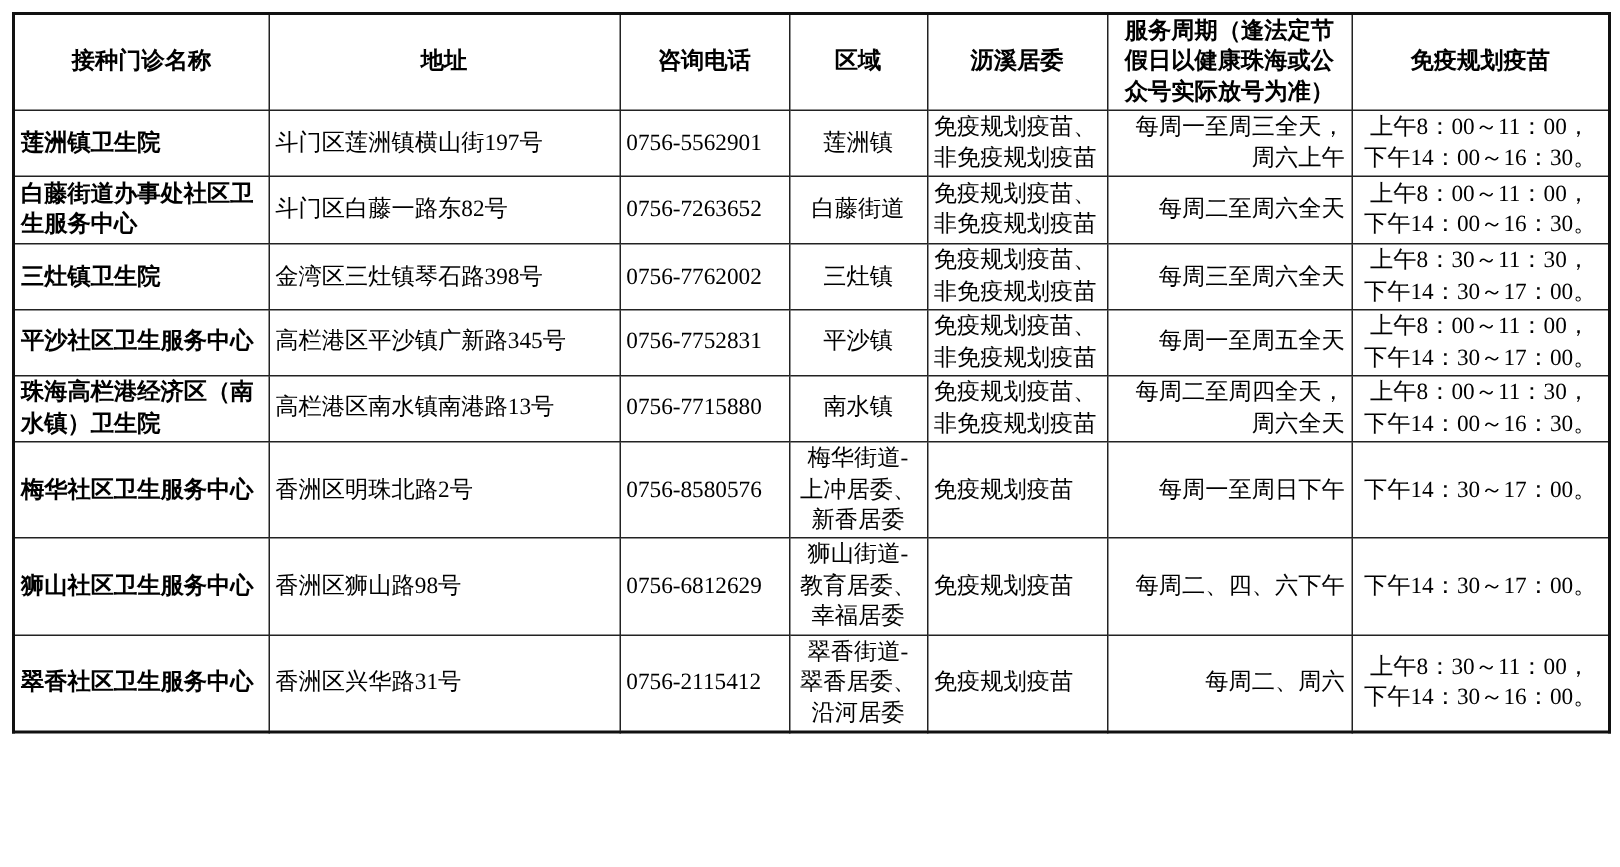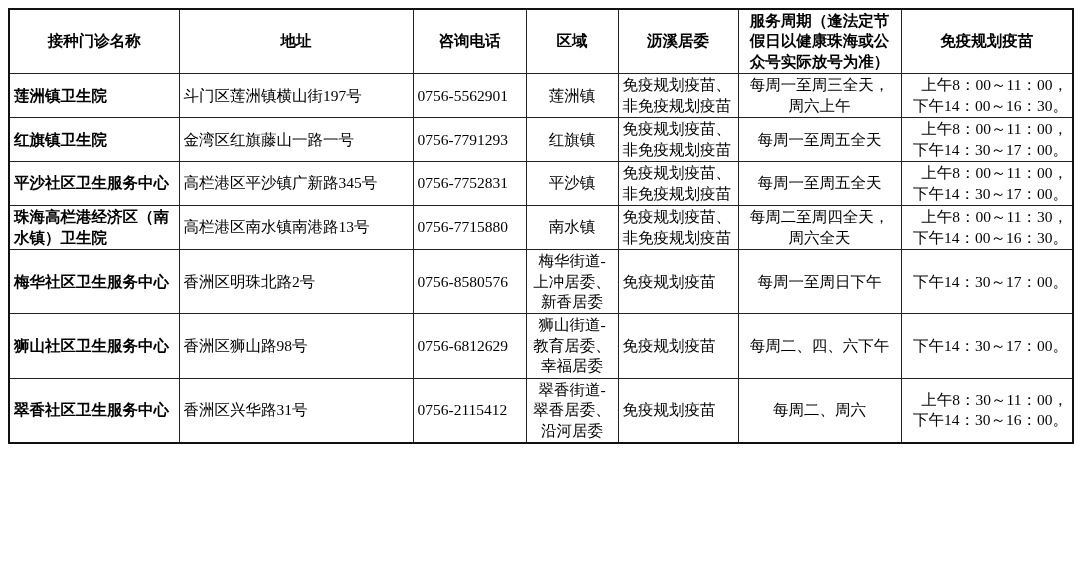--- a/index.html
+++ b/index.html
@@ -40,22 +40,22 @@
     text-align: left;
     font-weight: normal;
     padding-left: 5px;
   }
   th.period-header .bold-part { font-weight: bold; }
   td.c-name    { text-align: left; padding-left: 5px; font-weight: bold; }
   td.c-addr    { text-align: left; padding-left: 5px; }
   td.c-phone   { text-align: left; }
   td.c-region  { text-align: center; padding: 1px 2px; }
   td.c-vacc    { text-align: left; padding: 1px 3px; }
-  td.c-period  { text-align: center; padding-left: 4px; }
-  td.c-hours   { text-align: right; padding: 1px 2px; margin-top: 38px; }
+  td.c-period  { text-align: right; padding-left: 4px; }
+  td.c-hours   { text-align: center; padding: 1px 2px; margin-top: 38px; }
 </style>
 </head>
 <body>
 
 <table class="clinics">
   <colgroup>
     <col style="width:170px">
     <col style="width:234px">
     <col style="width:113px">
     <col style="width:92px">
@@ -82,33 +82,45 @@
     <td class="c-phone">0756-5562901</td>
     <td class="c-region">莲洲镇</td>
     <td class="c-vacc">免疫规划疫苗、
 非免疫规划疫苗</td>
     <td class="c-period">每周一至周三全天，
 周六上午</td>
     <td class="c-hours">上午8：00～11：00，
 下午14：00～16：30。</td>
   </tr>
 
-
-
-  <tr style="height:43px">
-    <td class="c-name">红旗镇卫生院</td>
-    <td class="c-addr">金湾区红旗藤山一路一号</td>
-    <td class="c-phone">0756-7791293</td>
-    <td class="c-region">红旗镇</td>
+  <tr style="height:45px">
+    <td class="c-name">白藤街道办事处社区卫
+生服务中心</td>
+    <td class="c-addr">斗门区白藤一路东82号</td>
+    <td class="c-phone">0756-7263652</td>
+    <td class="c-region">白藤街道</td>
     <td class="c-vacc">免疫规划疫苗、
 非免疫规划疫苗</td>
-    <td class="c-period">每周一至周五全天</td>
+    <td class="c-period">每周二至周六全天</td>
     <td class="c-hours">上午8：00～11：00，
+下午14：00～16：30。</td>
+  </tr>
+
+  <tr style="height:42px">
+    <td class="c-name">三灶镇卫生院</td>
+    <td class="c-addr">金湾区三灶镇琴石路398号</td>
+    <td class="c-phone">0756-7762002</td>
+    <td class="c-region">三灶镇</td>
+    <td class="c-vacc">免疫规划疫苗、
+非免疫规划疫苗</td>
+    <td class="c-period">每周三至周六全天</td>
+    <td class="c-hours">上午8：30～11：30，
 下午14：30～17：00。</td>
   </tr>
+
 
   <tr style="height:43px">
     <td class="c-name">平沙社区卫生服务中心</td>
     <td class="c-addr">高栏港区平沙镇广新路345号</td>
     <td class="c-phone">0756-7752831</td>
     <td class="c-region">平沙镇</td>
     <td class="c-vacc">免疫规划疫苗、
 非免疫规划疫苗</td>
     <td class="c-period">每周一至周五全天</td>
     <td class="c-hours">上午8：00～11：00，

